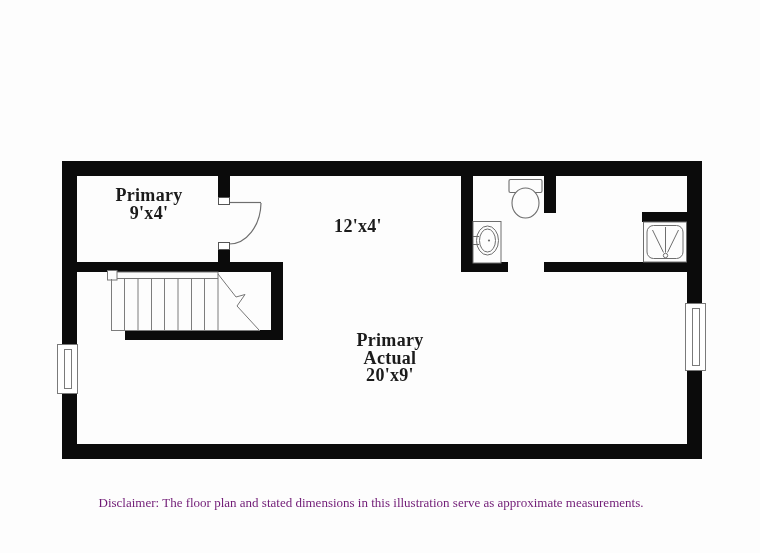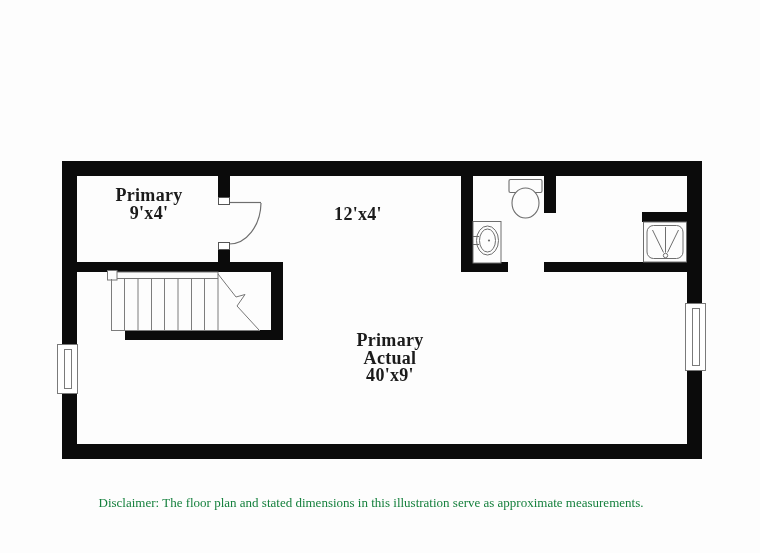--- a/index.html
+++ b/index.html
@@ -6,21 +6,21 @@
   html,body{margin:0;padding:0;}
   body{background:#ffffff;font-family:"Liberation Serif","DejaVu Serif",serif;}
   .canvas{position:relative;width:760px;height:553px;background:#fdfdfd;overflow:hidden;}
   .wall{position:absolute;background:#0b0b0b;}
   .jamb{position:absolute;background:#ffffff;border:1px solid #555;box-sizing:border-box;}
   .window{position:absolute;background:#ffffff;border:1px solid #7a7a7a;box-sizing:border-box;z-index:4;}
   .window .pane{position:absolute;background:#ffffff;border:1px solid #7a7a7a;box-sizing:border-box;}
   .fixture-layer{position:absolute;left:0;top:0;z-index:3;}
   .label{position:absolute;z-index:5;color:#1b1b1b;font-weight:bold;font-size:18px;line-height:17.5px;text-align:center;letter-spacing:0.3px;}
   .disclaimer{position:absolute;left:0;top:495px;width:742px;text-align:center;z-index:5;
-              color:#15803d;font-size:13px;line-height:15.5px;font-weight:normal;}
+              color:#701a75;font-size:13px;line-height:15.5px;font-weight:normal;}
 </style>
 </head>
 <body>
 
 <div class="canvas">
 
   <div class="wall" style="left:62px;top:161px;width:640px;height:15px;"></div>
   <div class="wall" style="left:62px;top:161px;width:15px;height:298px;"></div>
   <div class="wall" style="left:62px;top:444px;width:640px;height:15px;"></div>
   <div class="wall" style="left:687px;top:161px;width:15px;height:298px;"></div>
@@ -92,27 +92,27 @@
       <line x1="665.5" y1="227" x2="665.5" y2="252.5"></line>
       <circle cx="665.5" cy="255.5" r="2.2"></circle>
     </g>
   </svg>
 
   <div class="label" style="left:88px;top:187px;width:122px;">
     <div>Primary</div>
     <div>9'x4'</div>
   </div>
 
-  <div class="label" style="left:318px;top:206px;width:80px;">
+  <div class="label" style="left:318px;top:218px;width:80px;">
     <div>12'x4'</div>
   </div>
 
   <div class="label" style="left:325px;top:332px;width:130px;">
     <div>Primary</div>
     <div>Actual</div>
-    <div>40'x9'</div>
+    <div>20'x9'</div>
   </div>
 
   <div class="disclaimer">
     <div>Disclaimer: The floor plan and stated dimensions in this illustration serve as approximate measurements.</div>
   </div>
 
 </div>
 
 </body></html>

